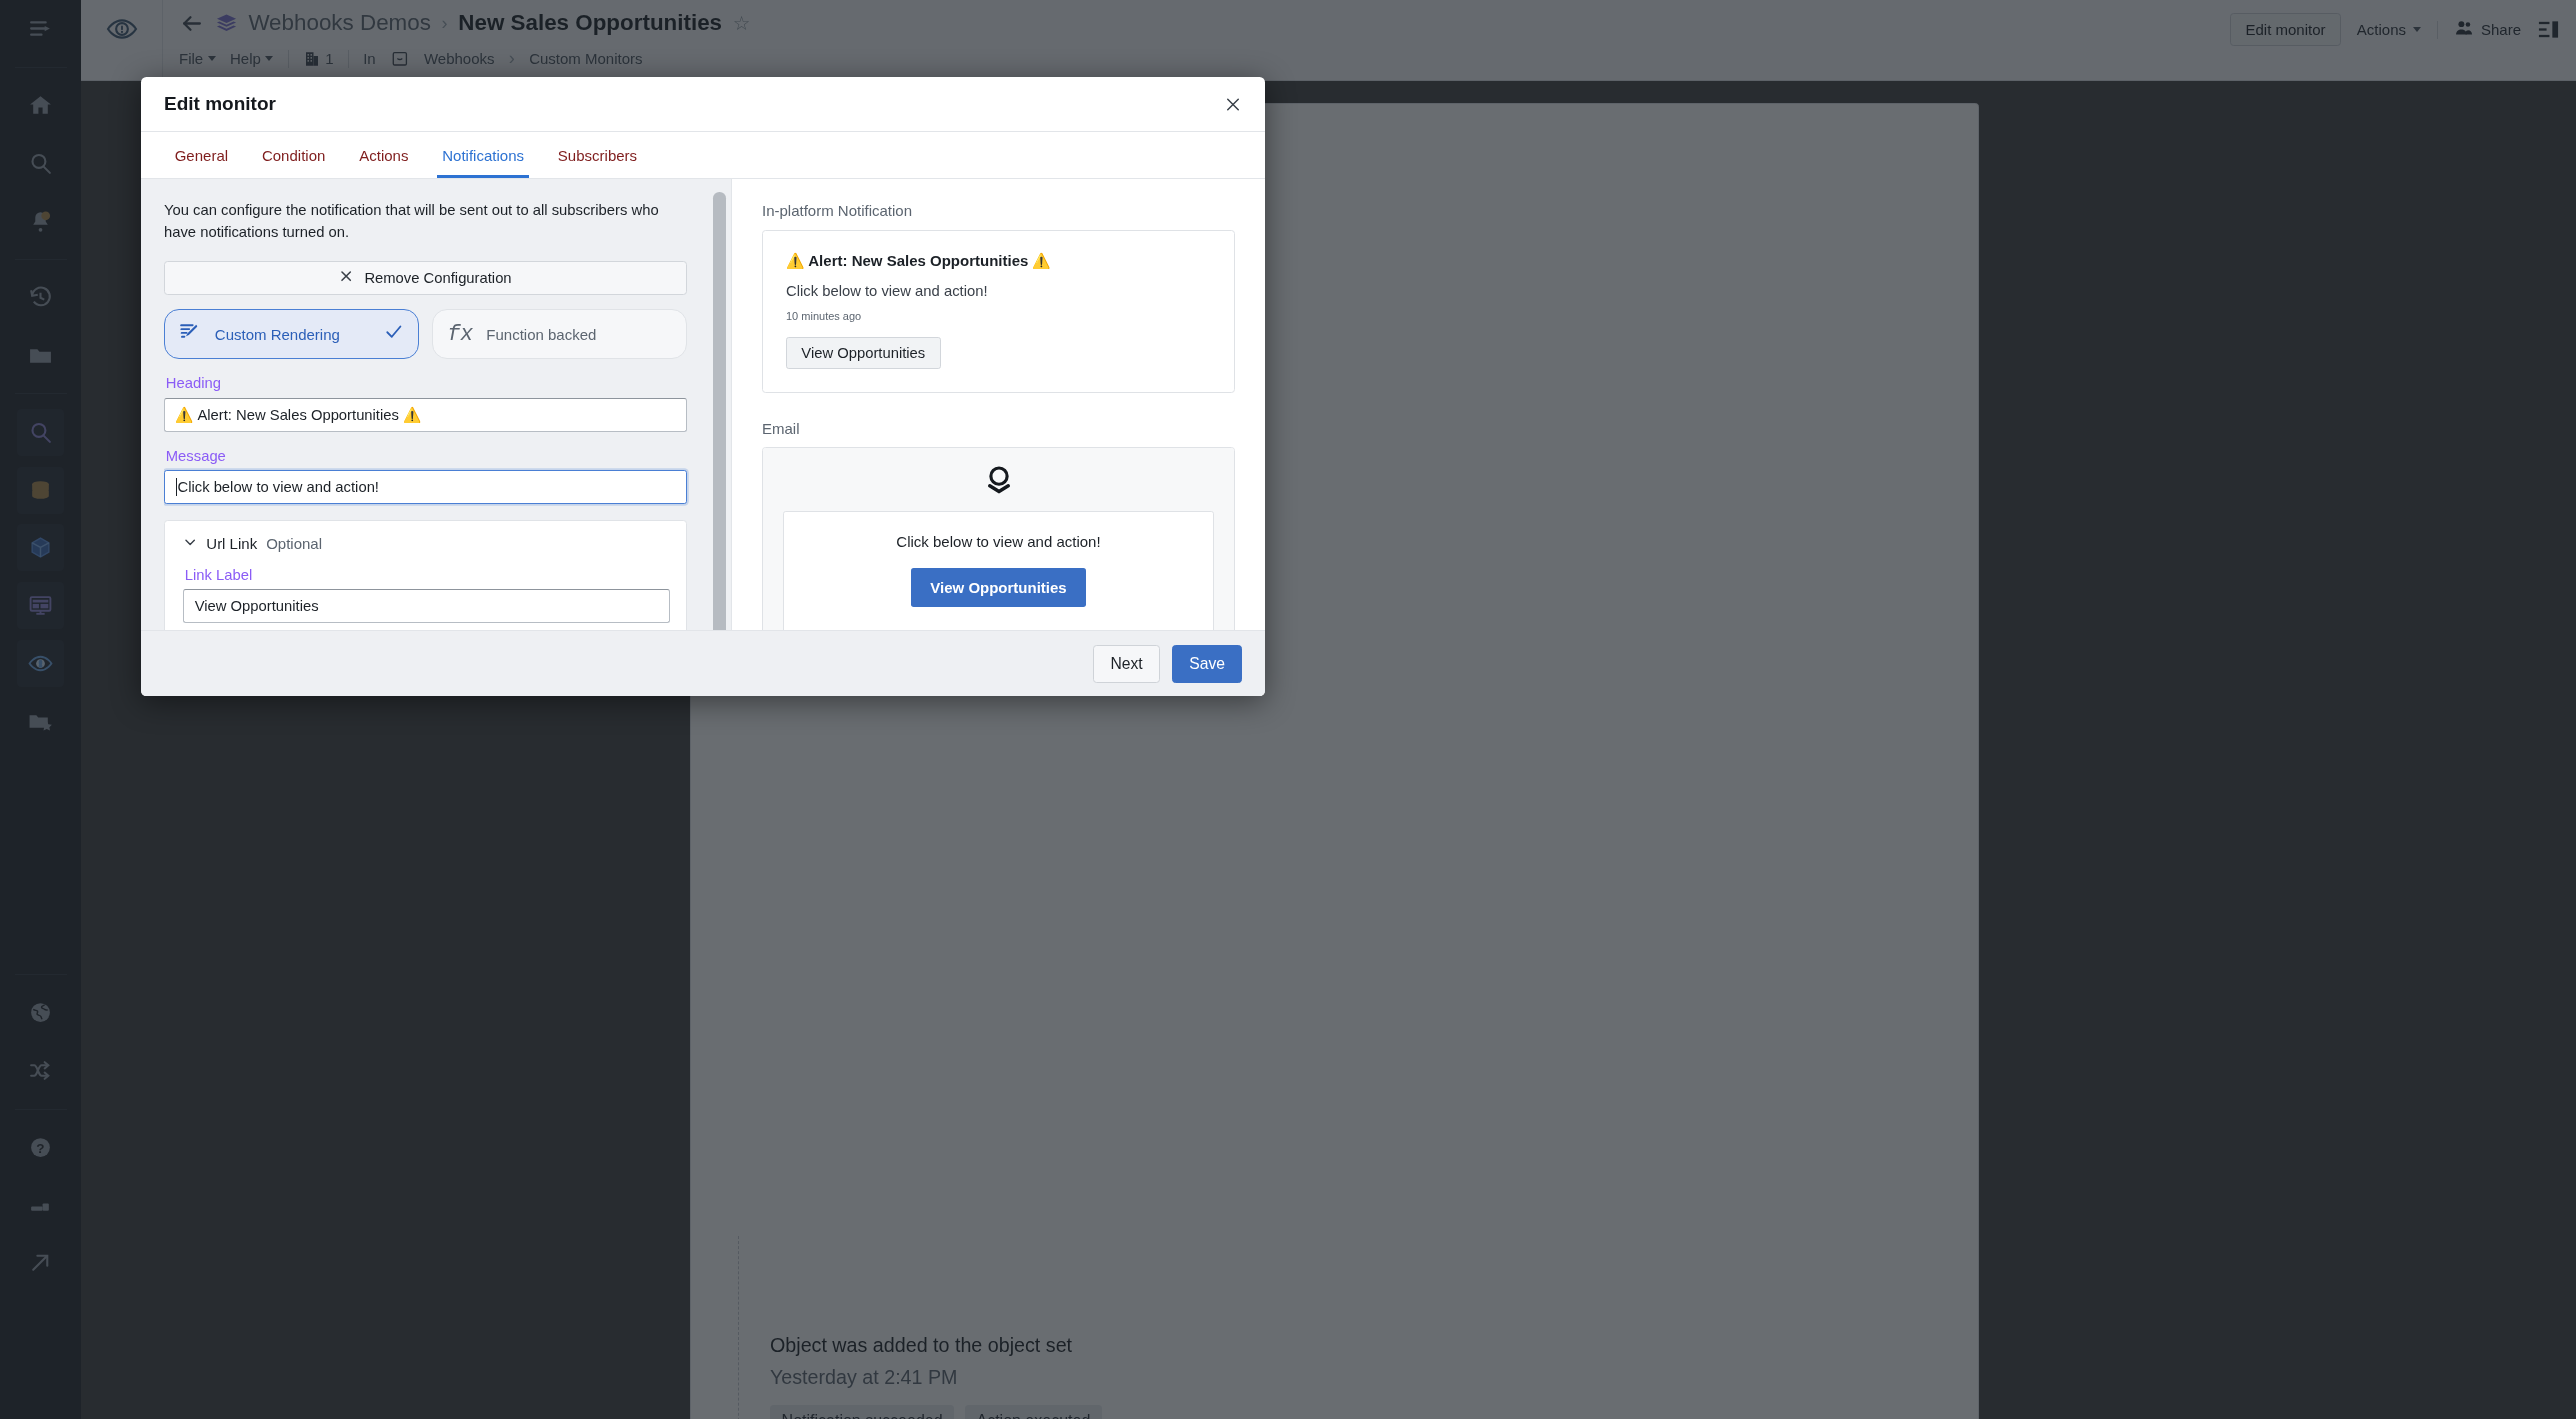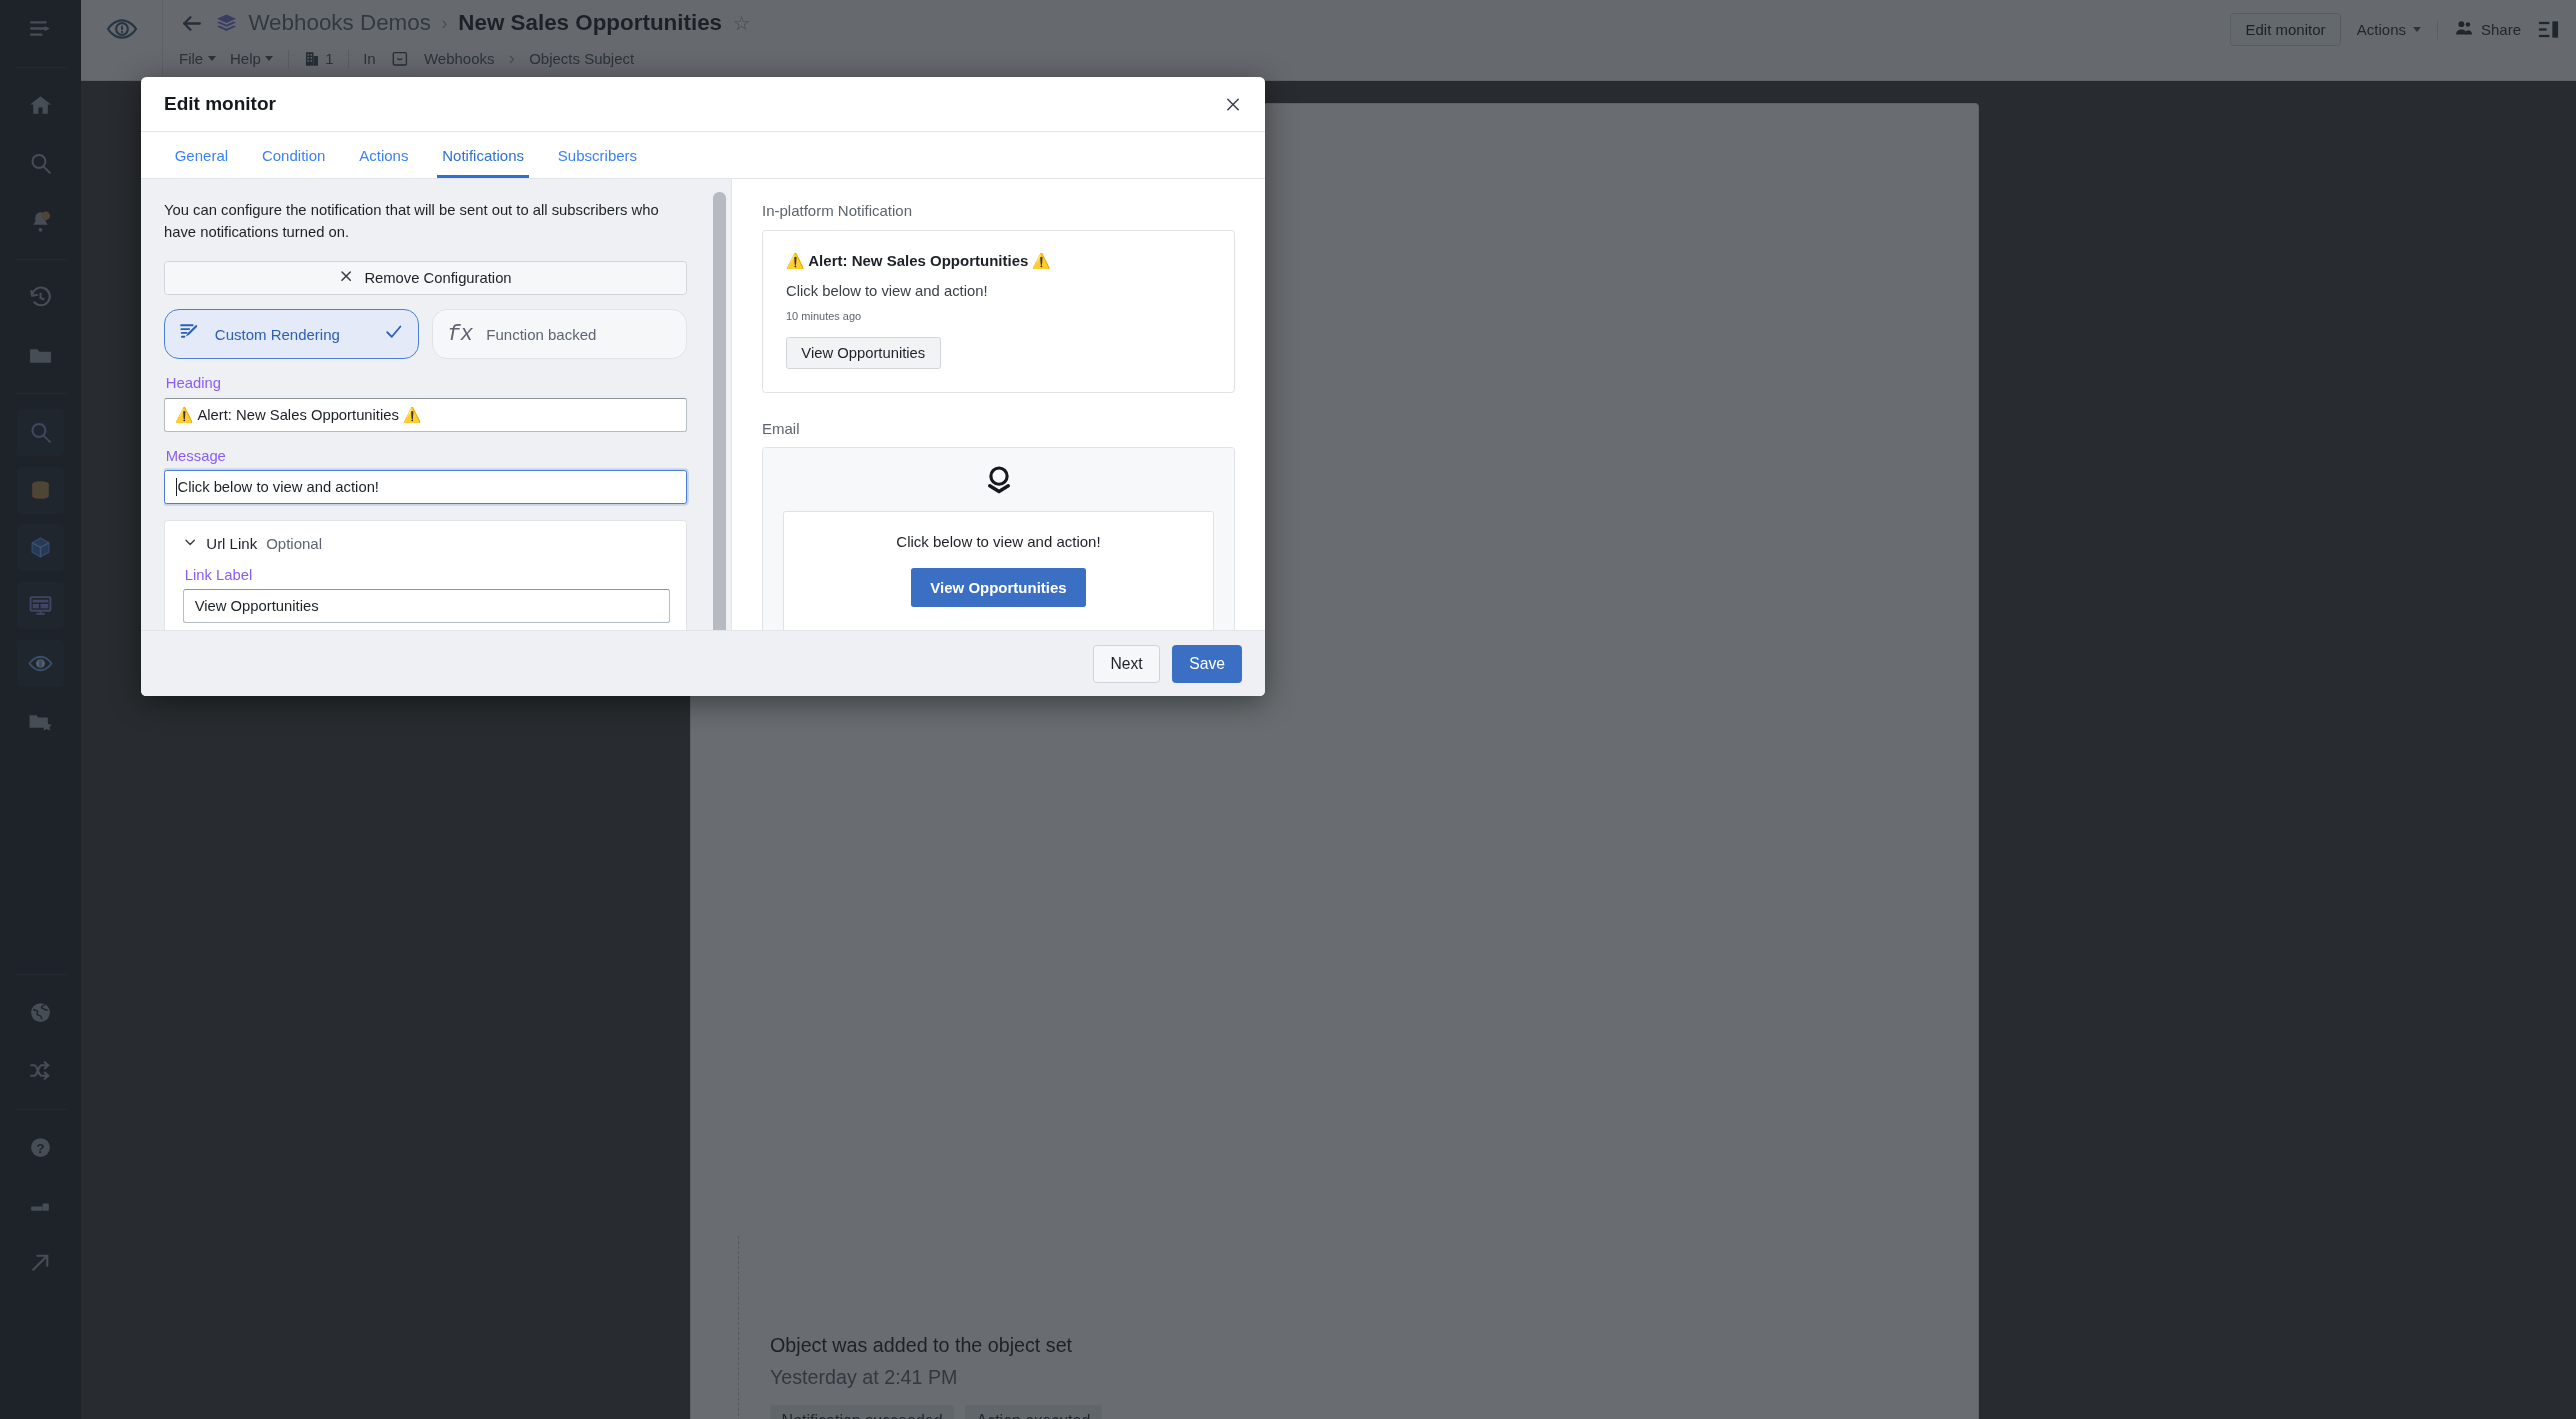--- a/index.html
+++ b/index.html
@@ -121,21 +121,21 @@
     position:absolute; right: 18px; top: 50%; transform: translateY(-50%);
     width: 29px; height: 29px; display:flex; align-items:center; justify-content:center;
     color:#3a4049; font-size: 21.5px; line-height:1;
   }
   #tabs {
     height: 47px; flex:0 0 47px; border-bottom: 0.9px solid #e2e5e9;
     display:flex; align-items:stretch; padding: 0 23px; gap: 0;
   }
   .tab {
     display:flex; align-items:center; padding: 0 10.7px; margin-right: 12.5px;
-    font-size: 15px; color:#3b82f6; position:relative;
+    font-size: 15px; color:#7f1d1d; position:relative;
   }
   .tab.active { color:#2d72d2; }
   .tab.active::after {
     content:""; position:absolute; left:5.4px; right:5.4px; bottom:0; height:2.7px; background:#2d72d2;
   }
 
   #modal-body { flex: 1 1 auto; display:flex; min-height:0; position:relative; }
   #left-pane {
     width: 591px; flex: 0 0 591px; background:#eef0f3;
     padding: 19.7px 23px 18px 23px;
@@ -427,21 +427,21 @@
       <span class="vsep"></span>
       <span>In</span>
       <span class="mini-ico">
         <svg width="19.7" height="19.7" viewBox="0 0 24 24" fill="none" stroke="currentColor" stroke-width="1.6">
             <rect x="4" y="4.5" width="16" height="15" rx="1.6"></rect>
             <path d="M9 11.5q3 2.5 6 0"></path>
           </svg>
       </span>
       <span>Webhooks</span>
       <span class="crumb-sep">›</span>
-      <span>Objects Subject</span>
+      <span>Custom Monitors</span>
     </div>
 
     <div id="topbar-right">
       <div class="tb-btn">Edit monitor</div>
       <div class="tb-plain">
         <span>Actions</span>
         <span class="caret-dn"></span>
       </div>
       <span class="vsep"></span>
       <div class="tb-plain">

